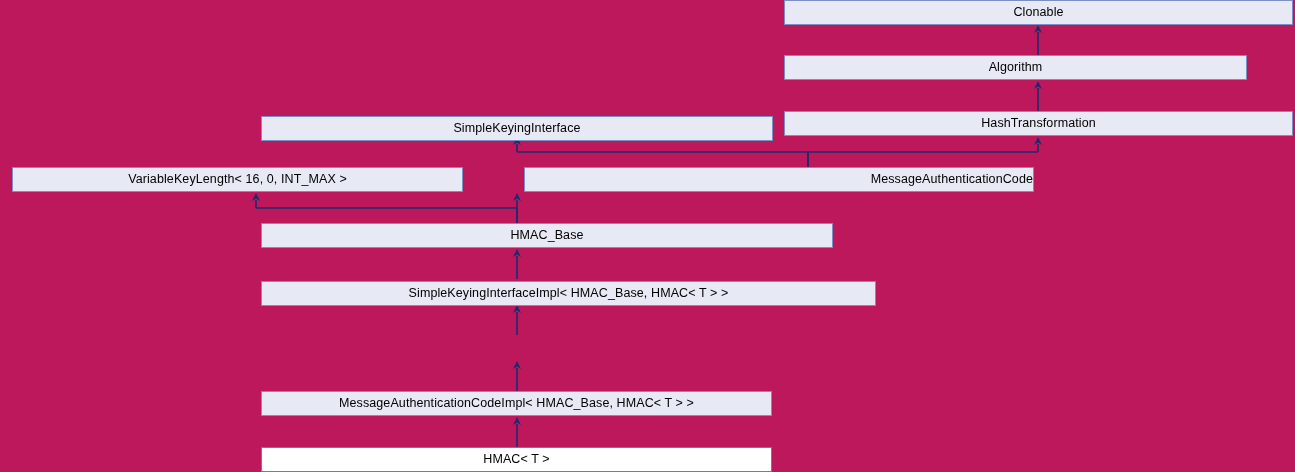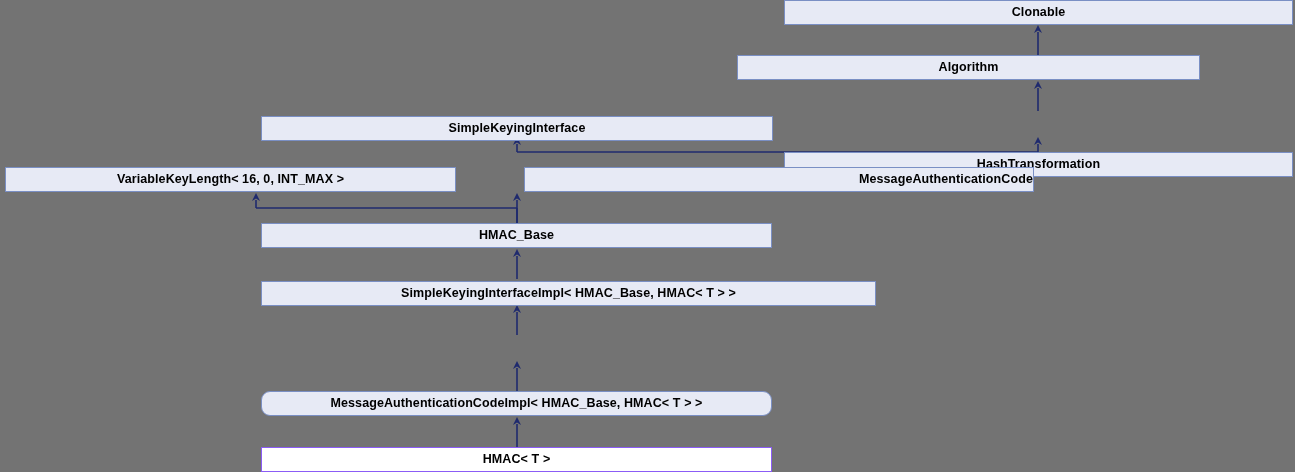--- a/index.html
+++ b/index.html
@@ -7,23 +7,22 @@
     padding: 0;
     background: #ffffff;
   }
   body {
     font-family: "Liberation Sans", sans-serif;
   }
   #diagram {
     position: relative;
     width: 1295px;
     height: 472px;
-    background: #737373;
+    background: #be185d;
     overflow: hidden;
-    font-weight: bold;
   }
   #edges {
     position: absolute;
     left: 0;
     top: 0;
     width: 1295px;
     height: 472px;
     pointer-events: none;
   }
   .node {
@@ -73,22 +72,22 @@
       <line x1="517" y1="279" x2="517" y2="256" stroke="#1f2a6e" stroke-width="1.6"></line>
       <path d="M 517 249 l -4 8 l 4 -2.6 l 4 2.6 Z" fill="#1f2a6e"></path>
       <line x1="517" y1="335" x2="517" y2="312" stroke="#1f2a6e" stroke-width="1.6"></line>
       <path d="M 517 305 l -4 8 l 4 -2.6 l 4 2.6 Z" fill="#1f2a6e"></path>
       <line x1="517" y1="391" x2="517" y2="368" stroke="#1f2a6e" stroke-width="1.6"></line>
       <path d="M 517 361 l -4 8 l 4 -2.6 l 4 2.6 Z" fill="#1f2a6e"></path>
       <line x1="517" y1="447" x2="517" y2="424" stroke="#1f2a6e" stroke-width="1.6"></line>
       <path d="M 517 417 l -4 8 l 4 -2.6 l 4 2.6 Z" fill="#1f2a6e"></path>
     </svg>
 <div class="node" style="left: 784px; top: 0px; width: 509px;">Clonable</div>
-    <div class="node" style="left: 737px; top: 55px; width: 463px;">Algorithm</div>
+    <div class="node" style="left: 784px; top: 55px; width: 463px;">Algorithm</div>
     <div class="node" style="left: 261px; top: 116px; width: 512px;">SimpleKeyingInterface</div>
-    <div class="node" style="left: 784px; top: 111px; width: 509px; margin-top: 41px;">HashTransformation</div>
-    <div class="node" style="left: 5px; top: 167px; width: 451px;">VariableKeyLength&lt; 16, 0, INT_MAX &gt;</div>
+    <div class="node" style="left: 784px; top: 111px; width: 509px;">HashTransformation</div>
+    <div class="node" style="left: 12px; top: 167px; width: 451px;">VariableKeyLength&lt; 16, 0, INT_MAX &gt;</div>
     <div class="node" style="left: 524px; top: 167px; width: 510px; text-align: right;">MessageAuthenticationCode</div>
-    <div class="node" style="left: 261px; top: 223px; width: 511px;">HMAC_Base</div>
+    <div class="node" style="left: 261px; top: 223px; width: 572px;">HMAC_Base</div>
     <div class="node" style="left: 261px; top: 281px; width: 615px;">SimpleKeyingInterfaceImpl&lt; HMAC_Base, HMAC&lt; T &gt; &gt;</div>
-    <div class="node" style="left: 261px; top: 391px; width: 511px; border-radius: 9px;">MessageAuthenticationCodeImpl&lt; HMAC_Base, HMAC&lt; T &gt; &gt;</div>
+    <div class="node" style="left: 261px; top: 391px; width: 511px;">MessageAuthenticationCodeImpl&lt; HMAC_Base, HMAC&lt; T &gt; &gt;</div>
     <div class="node current" style="left: 261px; top: 447px; width: 511px;">HMAC&lt; T &gt;</div>
   </div>
 
 </body></html>

